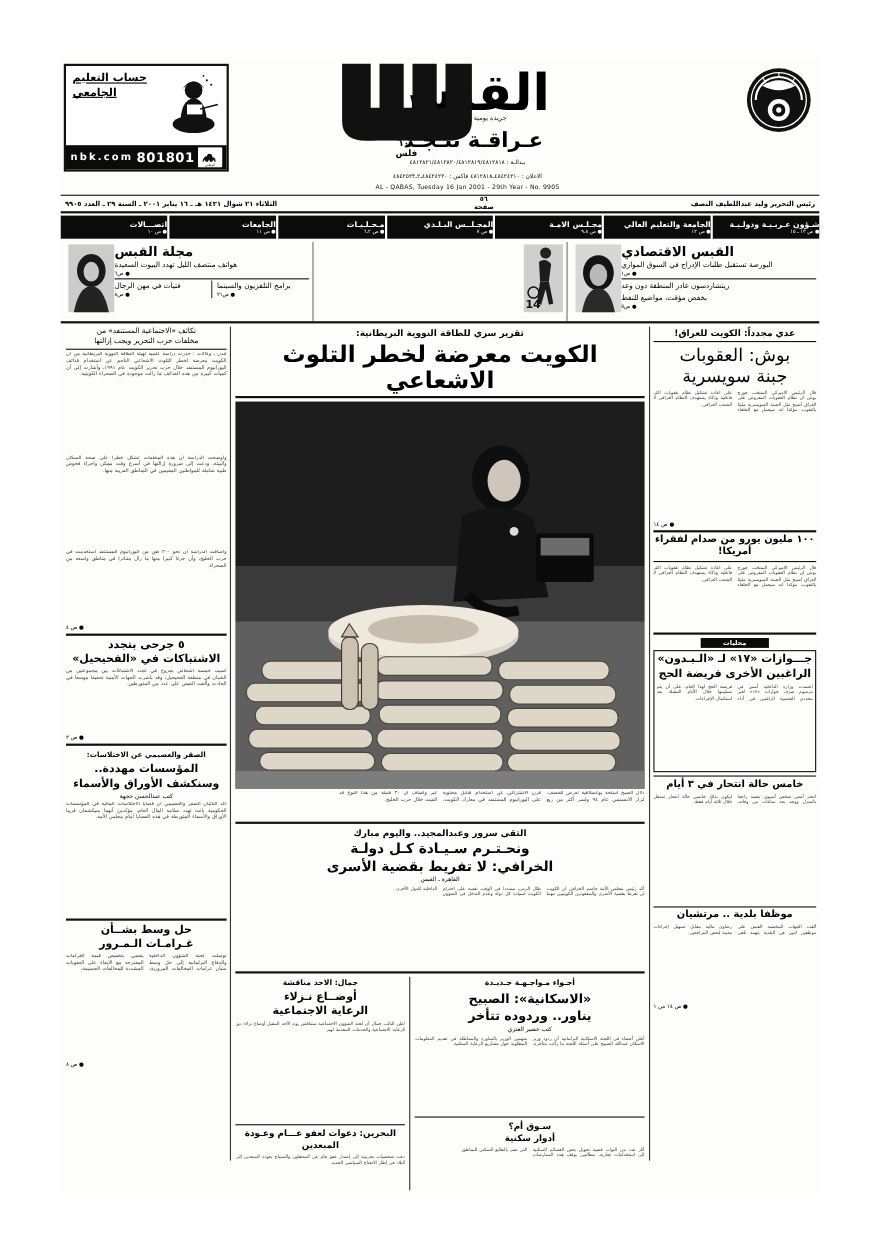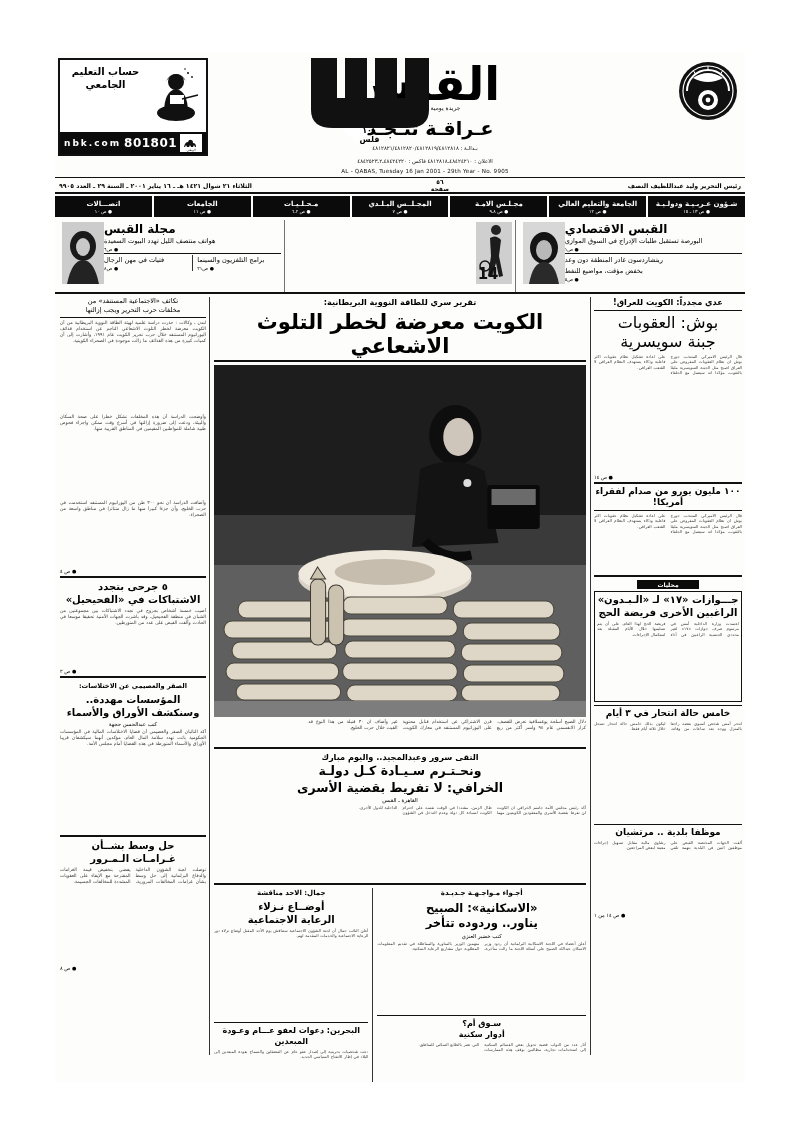--- a/index.html
+++ b/index.html
@@ -61,42 +61,42 @@
   .price-num{font-size:8px;font-weight:bold;letter-spacing:1px;}
   .price-unit{font-size:8px;font-weight:bold;}
   .bigK{
     position:absolute;left:250px;top:2px;width:130px;height:92px;
   }
   .nbk-box{
     position:absolute;left:3px;top:6px;width:150px;height:98px;
     border:2px solid #111;background:#fff;box-sizing:border-box;
     padding:5px 6px 0 6px;
   }
-  .nbk-title{font-size:10px;font-weight:bold;line-height:13px;text-align:center;padding-right:3px;}
+  .nbk-title{font-size:10px;font-weight:bold;line-height:13px;text-align:left;padding-right:3px;text-decoration:underline;}
   .nbk-tag{font-size:5.6px;margin-top:13px;text-align:right;}
   .nbk-bar{
     position:absolute;left:0;bottom:0;width:100%;height:22px;background:#0b0b0b;color:#fff;
     display:flex;align-items:center;justify-content:space-between;padding:0 4px;box-sizing:border-box;
   }
   .nbk-num{font-size:12px;font-weight:bold;letter-spacing:.5px;}
   .nbk-dom{font-size:9px;font-weight:bold;letter-spacing:2px;}
   .nbk-cam{width:22px;height:18px;background:#fff;border-radius:1px;position:relative;}
   .boy{position:absolute;left:8px;top:10px;width:48px;height:62px;}
   
   .dateline{
     display:flex;align-items:center;justify-content:space-between;
     border-top:1px solid #111;border-bottom:2px solid #111;
     height:14px;padding:0 4px;font-size:6.2px;font-weight:bold;
   }
   .pages-box{text-align:center;line-height:7px;font-size:6px;font-weight:bold;}
   
   .navstrip{display:flex;gap:2px;height:21px;margin-top:2px;}
   .navcell{
     flex:1;background:#0b0b0b;color:#fff;position:relative;
-    display:flex;flex-direction:column;align-items:center;justify-content:center;
+    display:flex;flex-direction:column;align-items:flex-start;justify-content:center;
   }
   .navcell .nlabel{font-size:7px;font-weight:bold;letter-spacing:1px;white-space:nowrap;}
   .navcell .npage{font-size:4.6px;margin-top:1px;}
   
   .promos{display:flex;height:72px;margin-top:3px;border-bottom:2px solid #111;}
   .promo{flex:1;display:flex;padding:2px 3px;box-sizing:border-box;position:relative;}
   .promo + .promo{border-right:1px solid #737373;}
   .promo-photo{width:42px;height:62px;flex:none;margin-left:4px;}
   .promo-body{flex:1;display:flex;flex-direction:column;}
   .promo-logo{font-size:12px;font-weight:bold;text-align:left;line-height:14px;}
@@ -279,21 +279,21 @@
 
       <div class="promo">
         <div class="promo-photo" style="width:36px;position:relative">
           <svg class="ib-photo" viewBox="0 0 36 62" preserveAspectRatio="none">
             <rect width="36" height="62" fill="#cfcfcf"></rect>
             <circle cx="20" cy="8" r="5" fill="#222"></circle>
             <path d="M14 16 q6 -4 11 2 l-2 16 l-8 0z" fill="#1c1c1c"></path>
             <path d="M15 34 l-3 20 l4 1 l4 -14 l3 14 l4 -1 l-4 -20z" fill="#1c1c1c"></path>
             <circle cx="9" cy="44" r="5" fill="none" stroke="#111" stroke-width="1.4"></circle>
           </svg>
-          <div style="position:absolute;left:2px;bottom:1px;font-size:15px;font-weight:bold;color:#111;">14</div>
+          <div style="position:absolute;left:2px;bottom:1px;font-size:10px;font-weight:bold;color:#111;">14</div>
         </div>
       </div>
 
       <div class="promo">
         <div class="promo-body">
           <div class="promo-logo">مجلة القبس</div>
           <div class="promo-line">هواتف منتصف الليل تهدد البيوت السعيدة</div>
           <div class="promo-pg">● ص٦</div>
           <div class="hr1" style="margin:1px 0"></div>
           <div class="promo-two">

